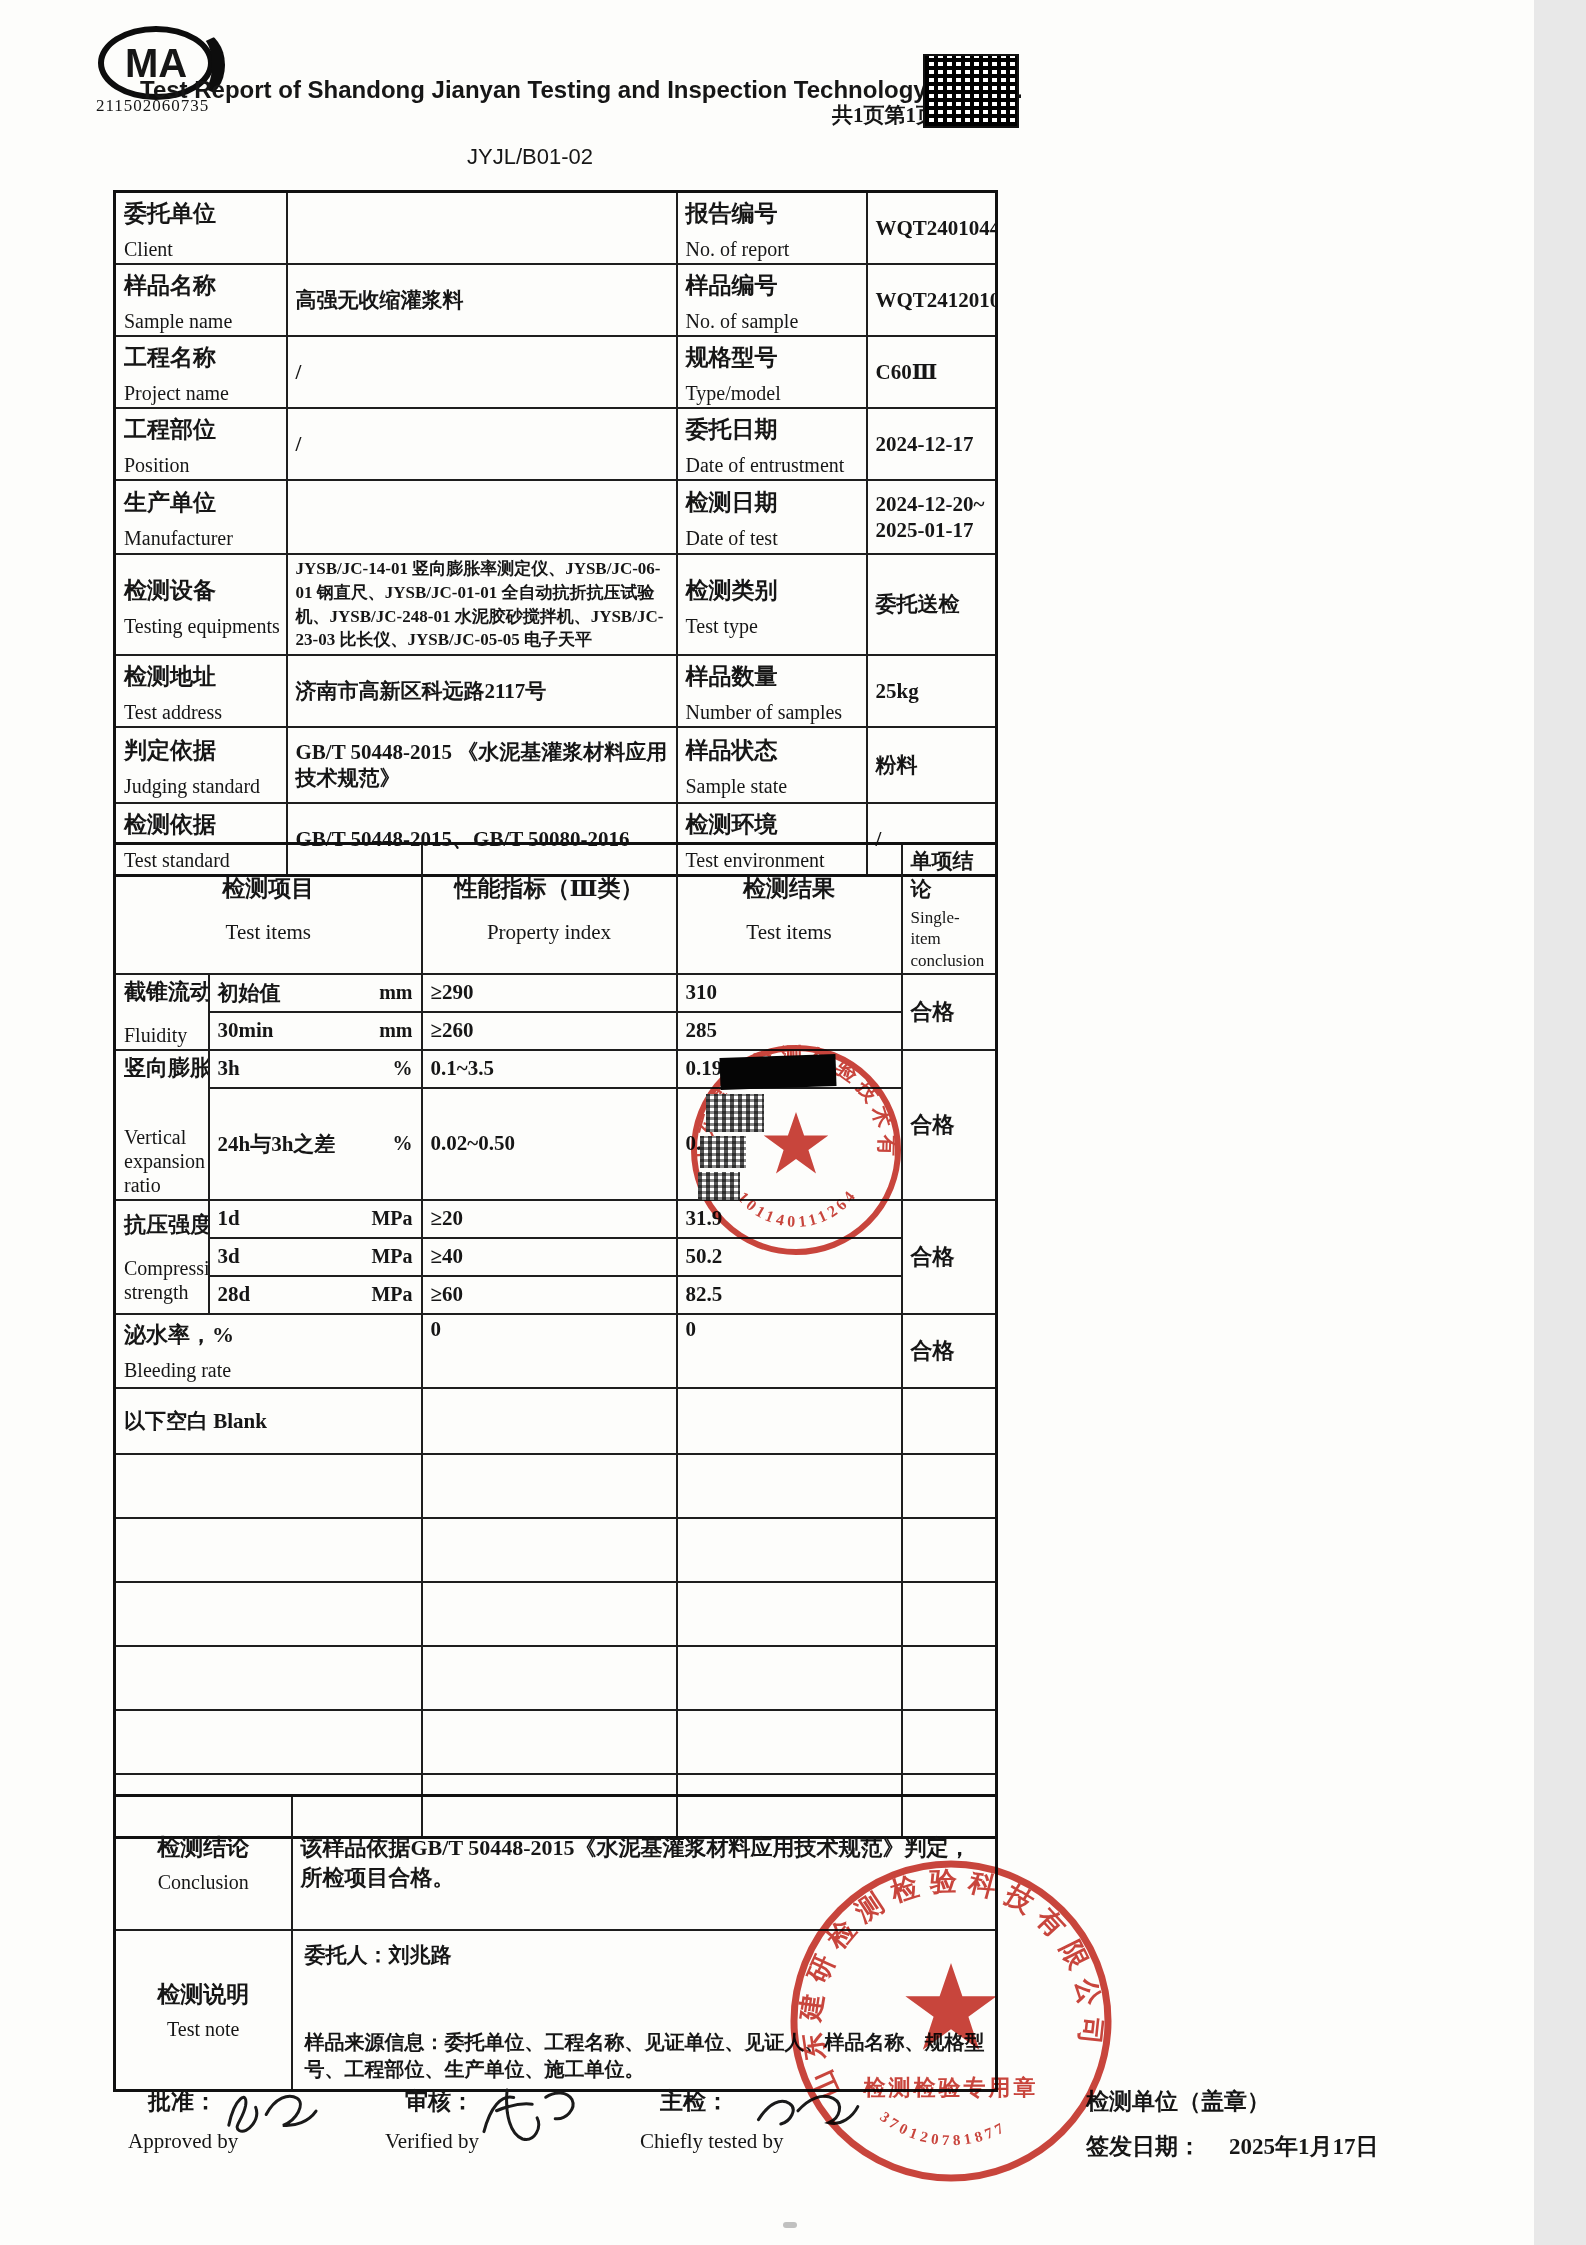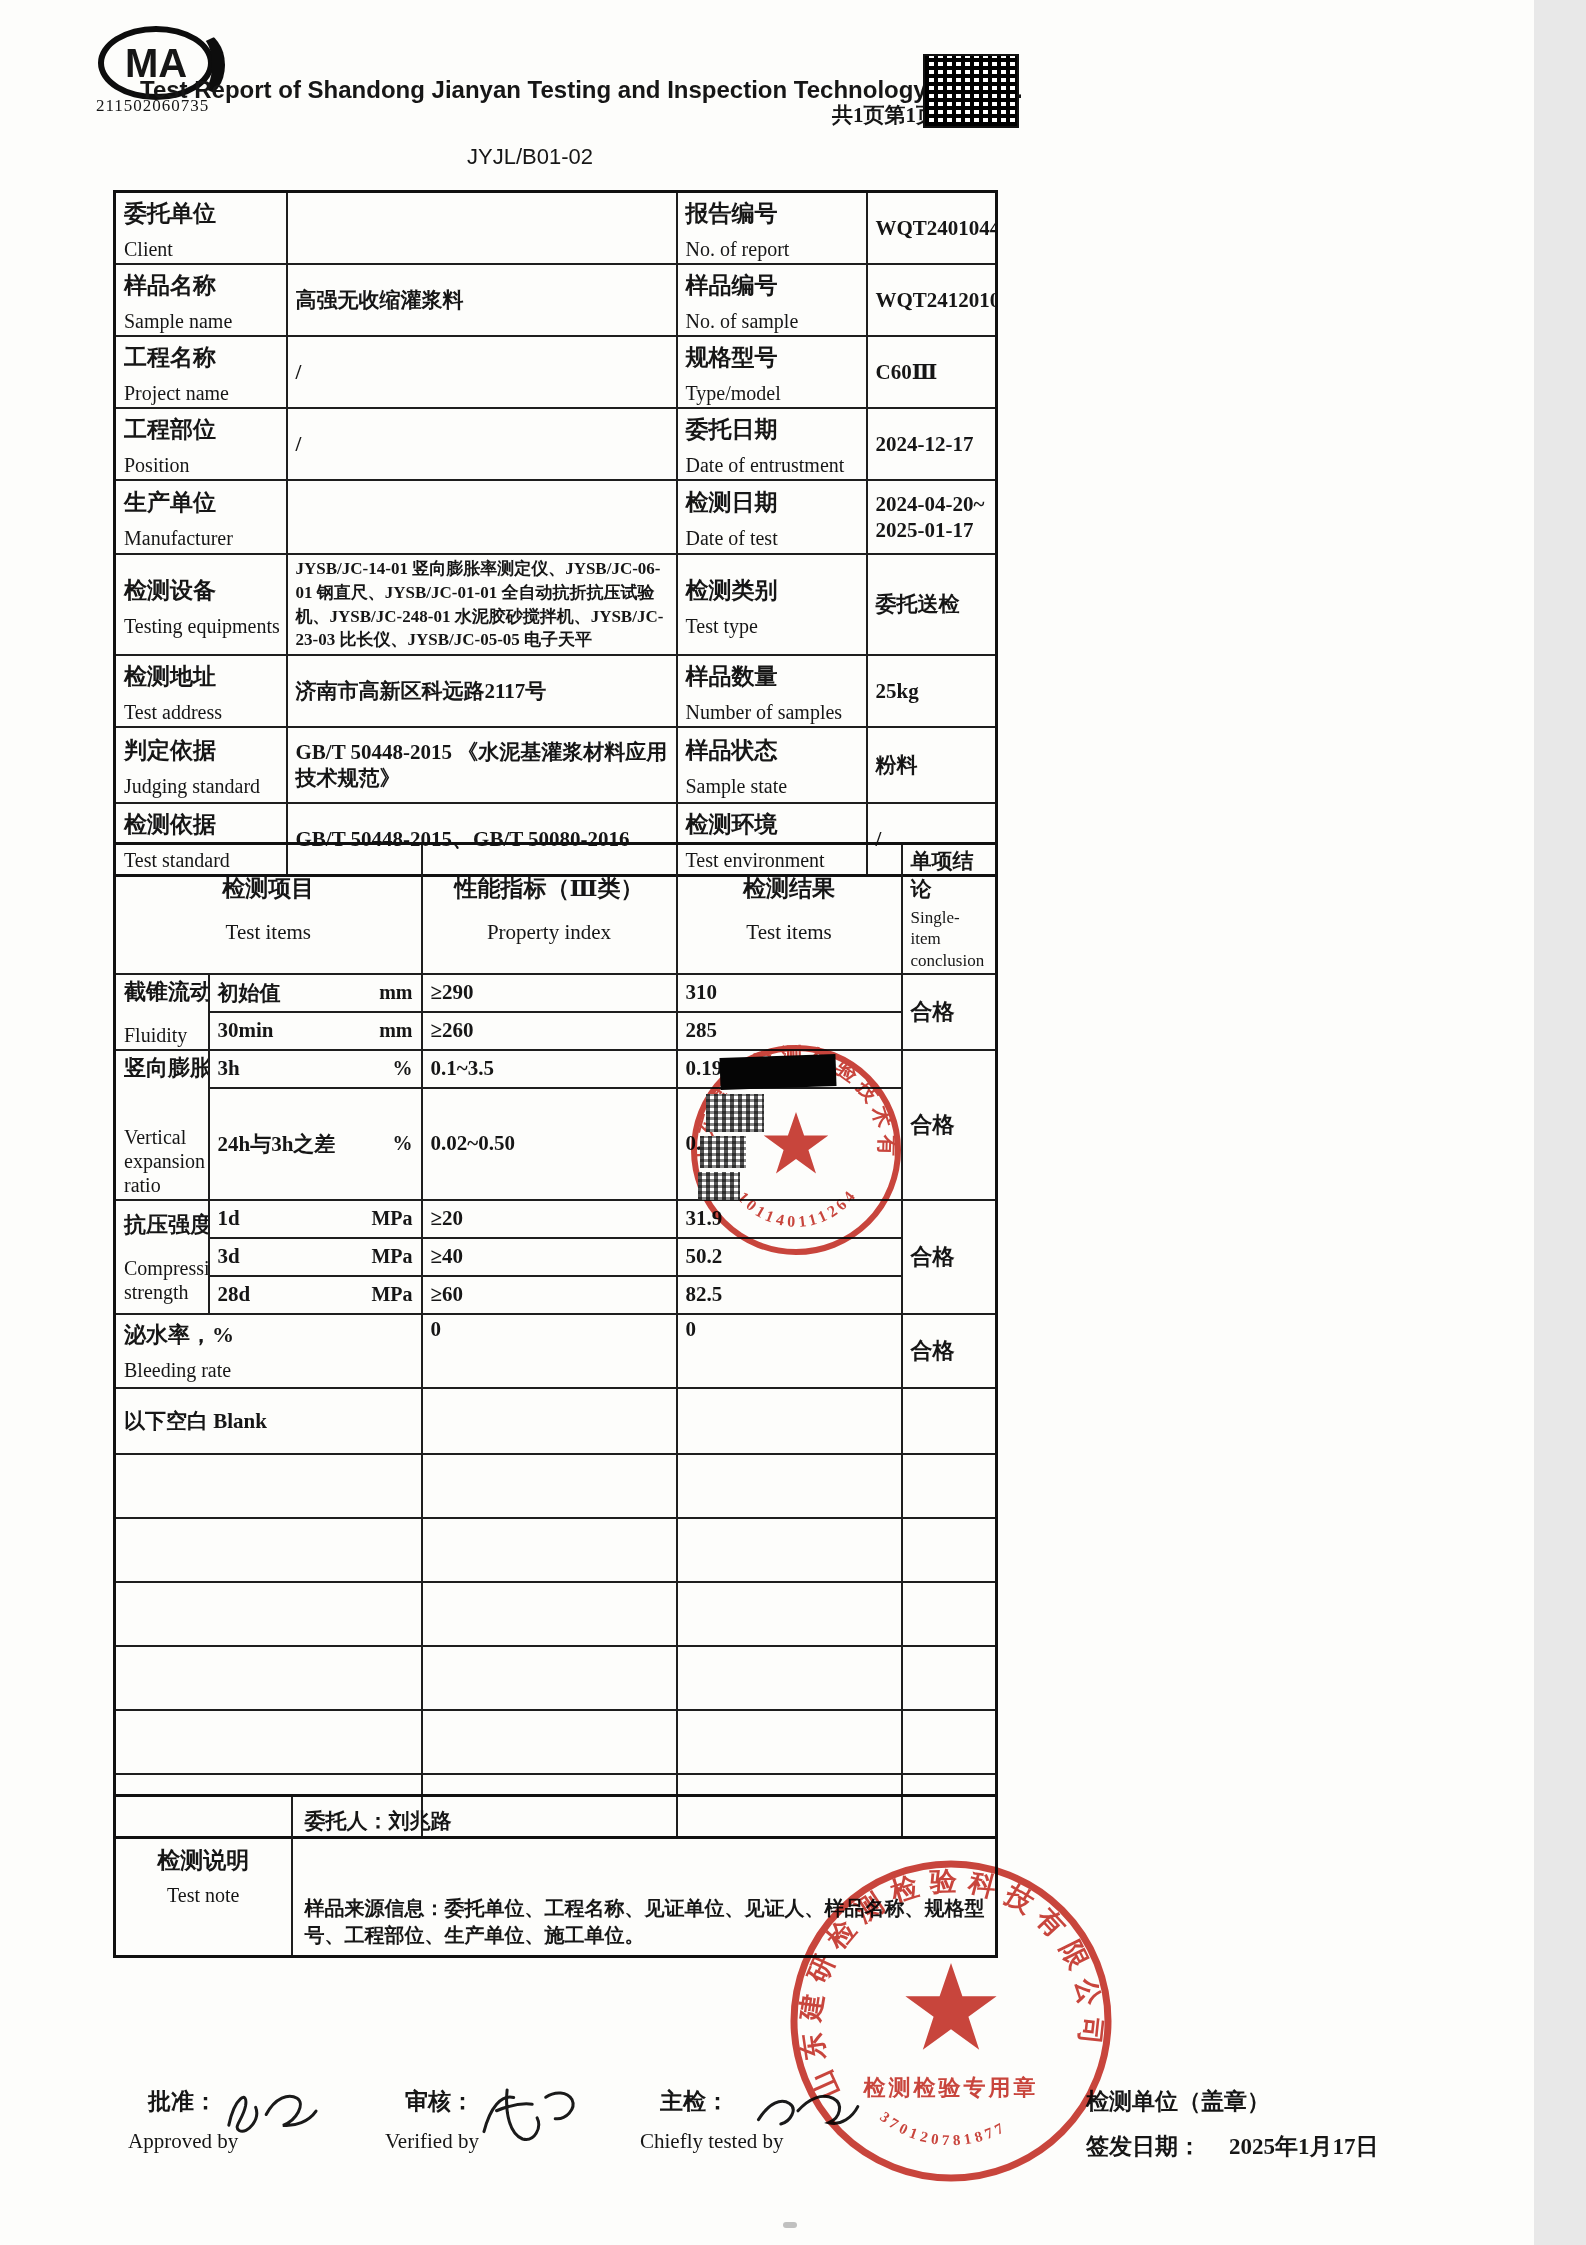--- a/index.html
+++ b/index.html
@@ -172,21 +172,21 @@
       <td class="lab">
             <div class="cn">生产单位</div>
             <div class="en">Manufacturer</div>
           </td>
       <td class="val"></td>
       <td class="lab">
             <div class="cn">检测日期</div>
             <div class="en">Date of test</div>
           </td>
       <td class="val">
-            <div>2024-04-20~</div>
+            <div>2024-12-20~</div>
             <div>2025-01-17</div>
           </td>
     </tr>
     <tr style="height:80px">
       <td class="lab">
             <div class="cn">检测设备</div>
             <div class="en">Testing equipments</div>
           </td>
       <td class="val equip">JYSB/JC-14-01 竖向膨胀率测定仪、JYSB/JC-06-01 钢直尺、JYSB/JC-01-01 全自动抗折抗压试验机、JYSB/JC-248-01 水泥胶砂搅拌机、JYSB/JC-23-03 比长仪、JYSB/JC-05-05 电子天平</td>
       <td class="lab">
@@ -399,20 +399,27 @@
         </tr>
   </tbody>
     </table>
 
   <table class="t concl-table">
     <colgroup>
         <col style="width:177px">
         <col style="width:705px">
       </colgroup>
     <tbody>
+        <tr style="height:134px">
+      <td class="clab">
+            <div class="cn">检测结论</div>
+            <div class="en">Conclusion</div>
+          </td>
+      <td class="ctext">该样品依据GB/T 50448-2015《水泥基灌浆材料应用技术规范》判定，所检项目合格。</td>
+    </tr>
     <tr style="height:154px">
       <td class="clab">
             <div class="cn">检测说明</div>
             <div class="en">Test note</div>
           </td>
       <td>
         <div class="note-wrap">
           <div class="l1">委托人：刘兆路</div>
           <div class="l2">样品来源信息：委托单位、工程名称、见证单位、见证人、样品名称、规格型号、工程部位、生产单位、施工单位。</div>
         </div>

